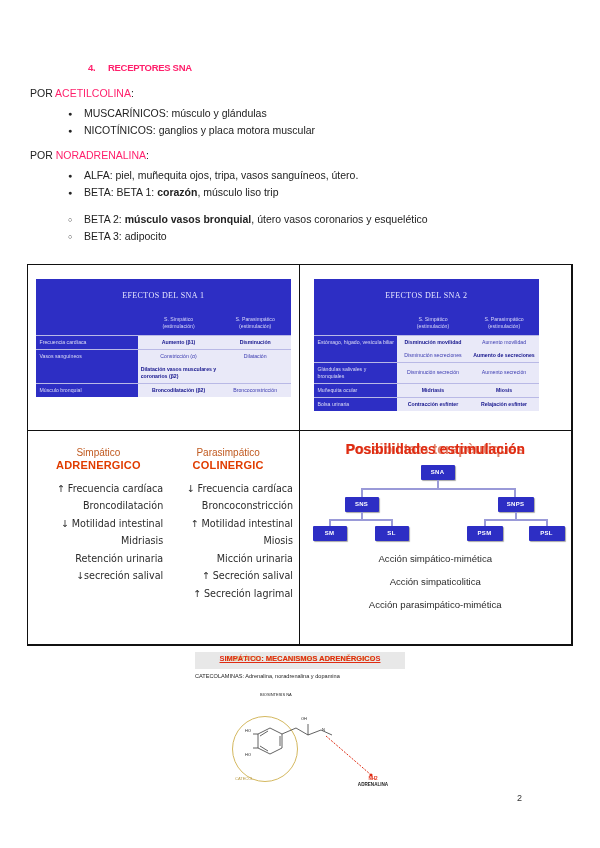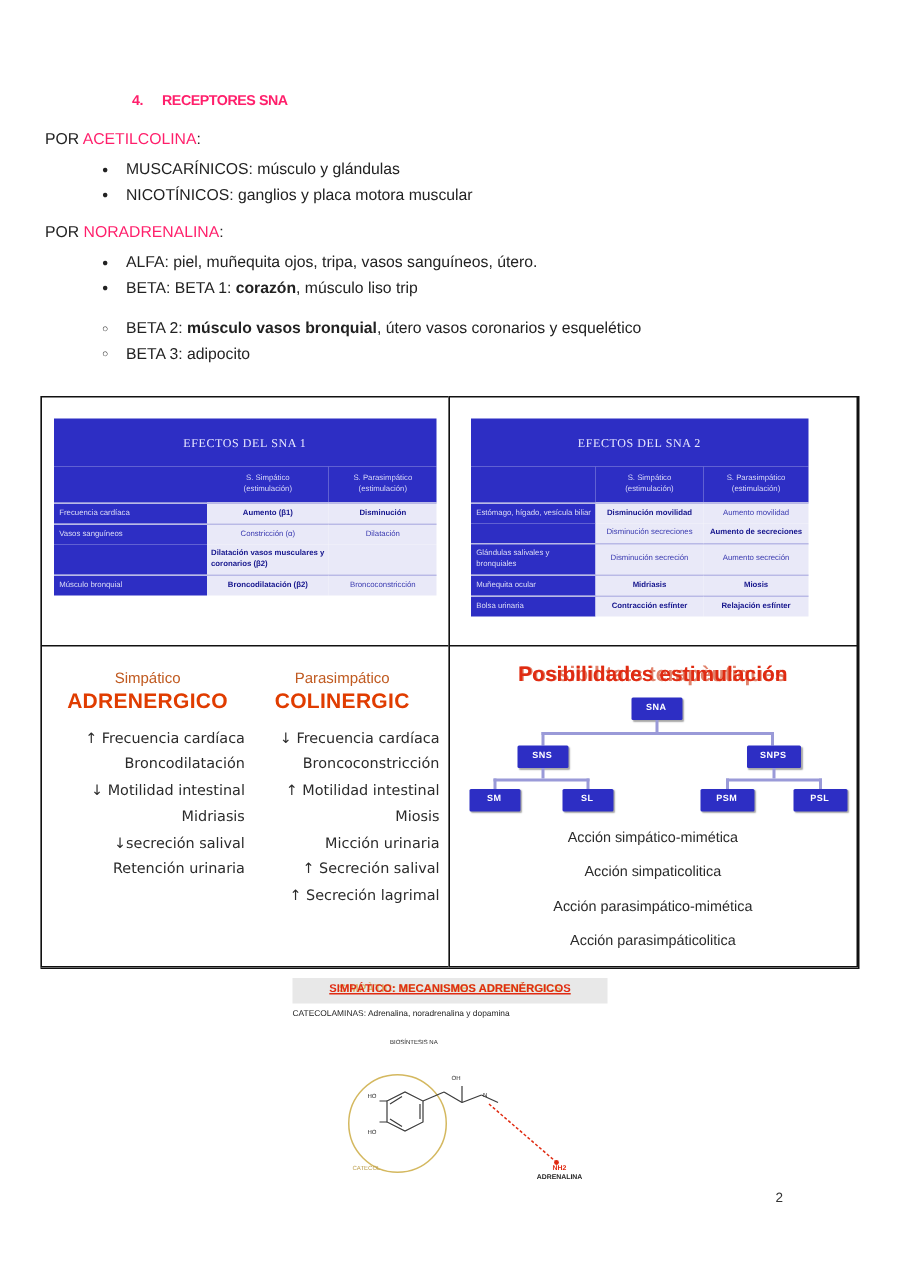--- a/index.html
+++ b/index.html
@@ -75,21 +75,21 @@
   table.efx .hd { background:#2d2ec4; color:#d8d8f8; text-align:center; font-size:5.2px; padding:5px 2px; }
   table.efx .lab { background:#2d2ec4; color:#dcdcf6; font-size:5.2px; padding-left:4px; }
   table.efx .val { background:#e9e9f8; color:#14148c; text-align:center; font-weight:bold; }
   table.efx .val2 { background:#e9e9f8; color:#3a3ab0; text-align:center; }
   .sep-row td { border-top: 1px solid #b9b9e6; }
 
   
   .sp-wrap { position:absolute; inset:0; display:flex; padding: 16px 6px 0 6px; }
   .sp-col { flex:1; text-align:center; }
   .sp-h1 { font-size:10px; color:#c05a20; margin-bottom:1px; }
-  .sp-h2 { font-size:14px; color:#e03c00; font-weight:bold; margin-bottom:9px; letter-spacing:.2px; }
+  .sp-h2 { font-size:11px; color:#e03c00; font-weight:bold; margin-bottom:9px; letter-spacing:.2px; }
   .sp-col ul { list-style:none; margin:0; padding:0; }
   .sp-col li { font-size:9.6px; line-height:17.5px; color:#2b2b2b; white-space:nowrap; }
   .ar { font-family:"DejaVu Sans", sans-serif;text-align:right; }
 
   
   .pt-title-wrap {
     position:absolute; left:0; right:0; top:10px; height:20px;
   }
   .pt-t {
     position:absolute; left:0; right:0; text-align:center;
@@ -271,22 +271,22 @@
   <div class="panel">
     <div class="sp-wrap">
       <div class="sp-col">
         <div class="sp-h1">Simpático</div>
         <div class="sp-h2">ADRENERGICO</div>
         <ul>
           <li class="ar">↑ Frecuencia cardíaca</li>
           <li class="ar">Broncodilatación</li>
           <li class="ar">↓ Motilidad intestinal</li>
           <li class="ar">Midriasis</li>
+          <li class="ar">Retención urinaria</li>
           <li class="ar">↓secreción salival</li>
-          <li class="ar">Retención urinaria</li>
         </ul>
       </div>
       <div class="sp-col">
         <div class="sp-h1">Parasimpático</div>
         <div class="sp-h2">COLINERGIC</div>
         <ul>
           <li class="ar">↓ Frecuencia cardíaca</li>
           <li class="ar">Broncoconstricción</li>
           <li class="ar">↑ Motilidad intestinal</li>
           <li class="ar">Miosis</li>
@@ -327,21 +327,20 @@
       <div class="node" style="left:13px;top:61px;width:34px;height:15px;">SM</div>
       <div class="node" style="left:75px;top:61px;width:34px;height:15px;">SL</div>
       <div class="node" style="left:167px;top:61px;width:36px;height:15px;">PSM</div>
       <div class="node" style="left:229px;top:61px;width:36px;height:15px;">PSL</div>
     </div>
 
     <div class="pt-lines">
       <div>Acción simpático-mimética</div>
       <div>Acción simpaticolitica</div>
       <div>Acción parasimpático-mimética</div>
-      <div>Acción parasimpáticolitica</div>
     </div>
   </div>
 </div>
 
 <div class="bottom">
   <div class="bt-band"></div>
   <div class="bt-t bt-ca">SIMPÀTIC: MECANISMES ADRENÈRGICS</div>
   <div class="bt-t bt-es">SIMPÁTICO: MECANISMOS ADRENÉRGICOS</div>
   <div class="bt-sub">CATECOLAMINAS: Adrenalina, noradrenalina y dopamina</div>
 

